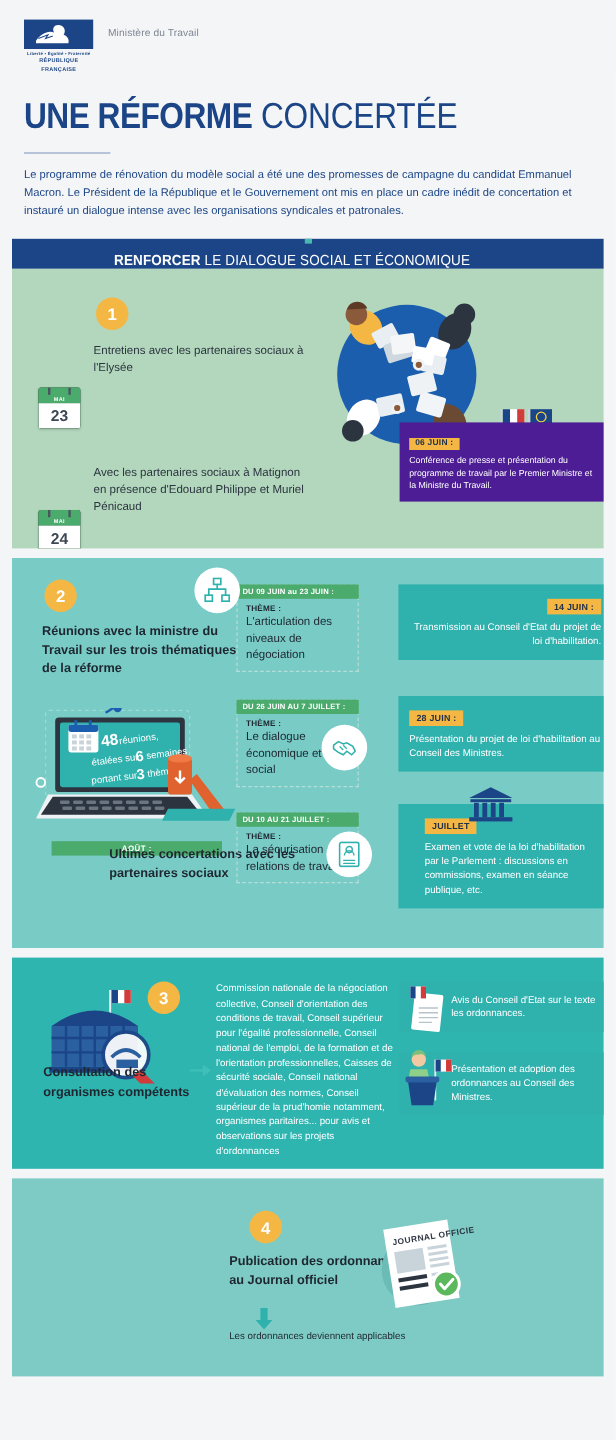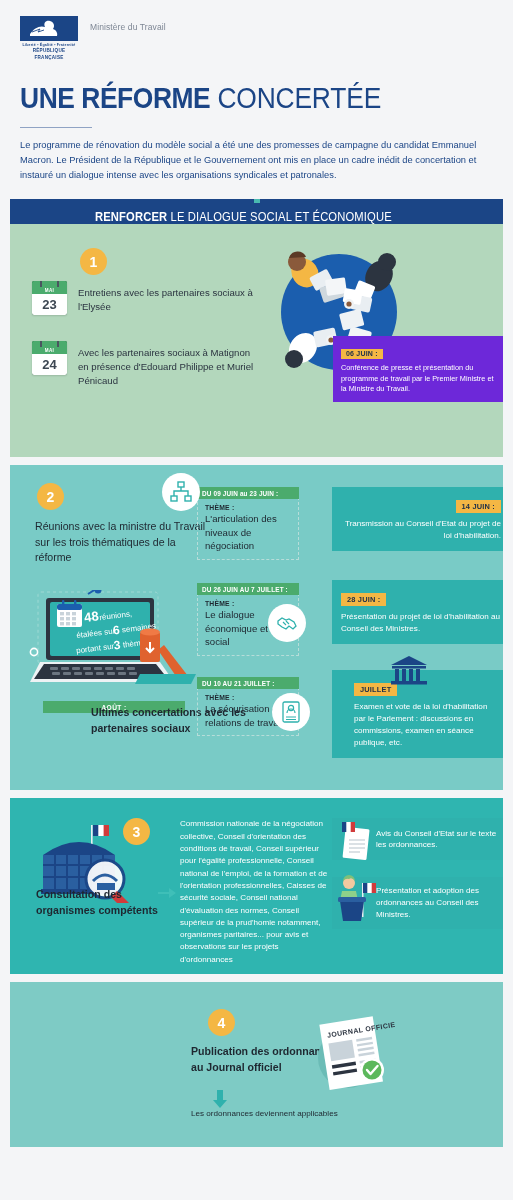--- a/index.html
+++ b/index.html
@@ -82,55 +82,55 @@
   .s1-left { position: absolute; left: 22px; top: 24px; width: 230px; }
   .num-badge {
     width: 27px; height: 27px; border-radius: 50%;
     background: #f4b744; color: #fff; font-weight: 700;
     font-size: 14px; display: flex; align-items: center; justify-content: center;
   }
   .s1-badge { margin-left: 48px; margin-bottom: 6px; }
   .cal-row { display: flex; gap: 11px; align-items: flex-start; margin-bottom: 26px; }
   .cal {
     width: 35px; flex: 0 0 35px; background: #14532d; border-radius: 2px;
-    overflow: hidden; box-shadow: 0 1px 2px rgba(0,0,0,.14); position: relative;
+    overflow: hidden; box-shadow: 0 1px 2px rgba(0,0,0,.14); position: relative; margin-top: 42px;
   }
   .cal-rings { position: absolute; top: 0; left: 0; width: 100%; height: 5px; }
   .cal-ring { position: absolute; top: 0px; width: 2px; height: 6px; background: #4a5560; }
   .cal-head {
     background: #4bab6d; height: 13px; color: #fff; font-size: 4.6px;
     display: flex; align-items: flex-end; justify-content: center;
     padding-bottom: 1.5px; font-weight: 700; letter-spacing: .3px;
   }
   .cal-body {
     height: 21px; display: flex; align-items: center; justify-content: center;
     color: #3d4752; font-size: 13px; font-weight: 700; background: #fff;
   }
   .cal-text {
     font-size: 9.6px; line-height: 1.46; color: #2b3440; padding-top: 5px;
   }
   .table-illus { position: absolute; left: 243px; top: 16px; width: 175px; height: 150px; }
   .podium-illus { position: absolute; left: 385px; top: 105px; width: 85px; height: 80px; }
   .green-note {
-    position: absolute; left: 323px; top: 112px; width: 176px;
-    background: #6d28d9; padding: 6px 8px 7px 8px;
+    position: absolute; left: 323px; top: 128px; width: 176px;
+    background: #4c1d95; padding: 6px 8px 7px 8px;
   }
   .note-label {
     display: inline-block; background: #f4b744; color: #213148;
     font-size: 7px; font-weight: 700; padding: 1.5px 5px; margin-bottom: 4px;
     letter-spacing: .2px;
   }
   .note-text { font-size: 7.3px; line-height: 1.45; color: #ffffff; }
 
   
   #section2 { height: 325px; overflow: hidden; }
   .s2-badge { position: absolute; left: 27px; top: 18px; }
   .s2-title {
     position: absolute; left: 25px; top: 54px; width: 175px;
-    font-size: 10.6px; font-weight: 400; line-height: 1.42; color: #1e2730;
+    font-size: 10.6px; font-weight: 700; line-height: 1.42; color: #1e2730;
   }
   .laptop-illus { position: absolute; left: 18px; top: 125px; width: 175px; height: 110px; }
   .aout-bar {
     position: absolute; left: 33px; top: 236px; width: 142px; height: 12px;
     background: #4bab6d; color: #fff; font-size: 6.6px; font-weight: 700;
     display: flex; align-items: center; justify-content: center; letter-spacing: .4px;
   }
   .aout-text {
     position: absolute; left: 33px; top: 240px; width: 175px;
     font-size: 10.6px; font-weight: 700; line-height: 1.42; color: #1e2730; margin-left: 48px;

